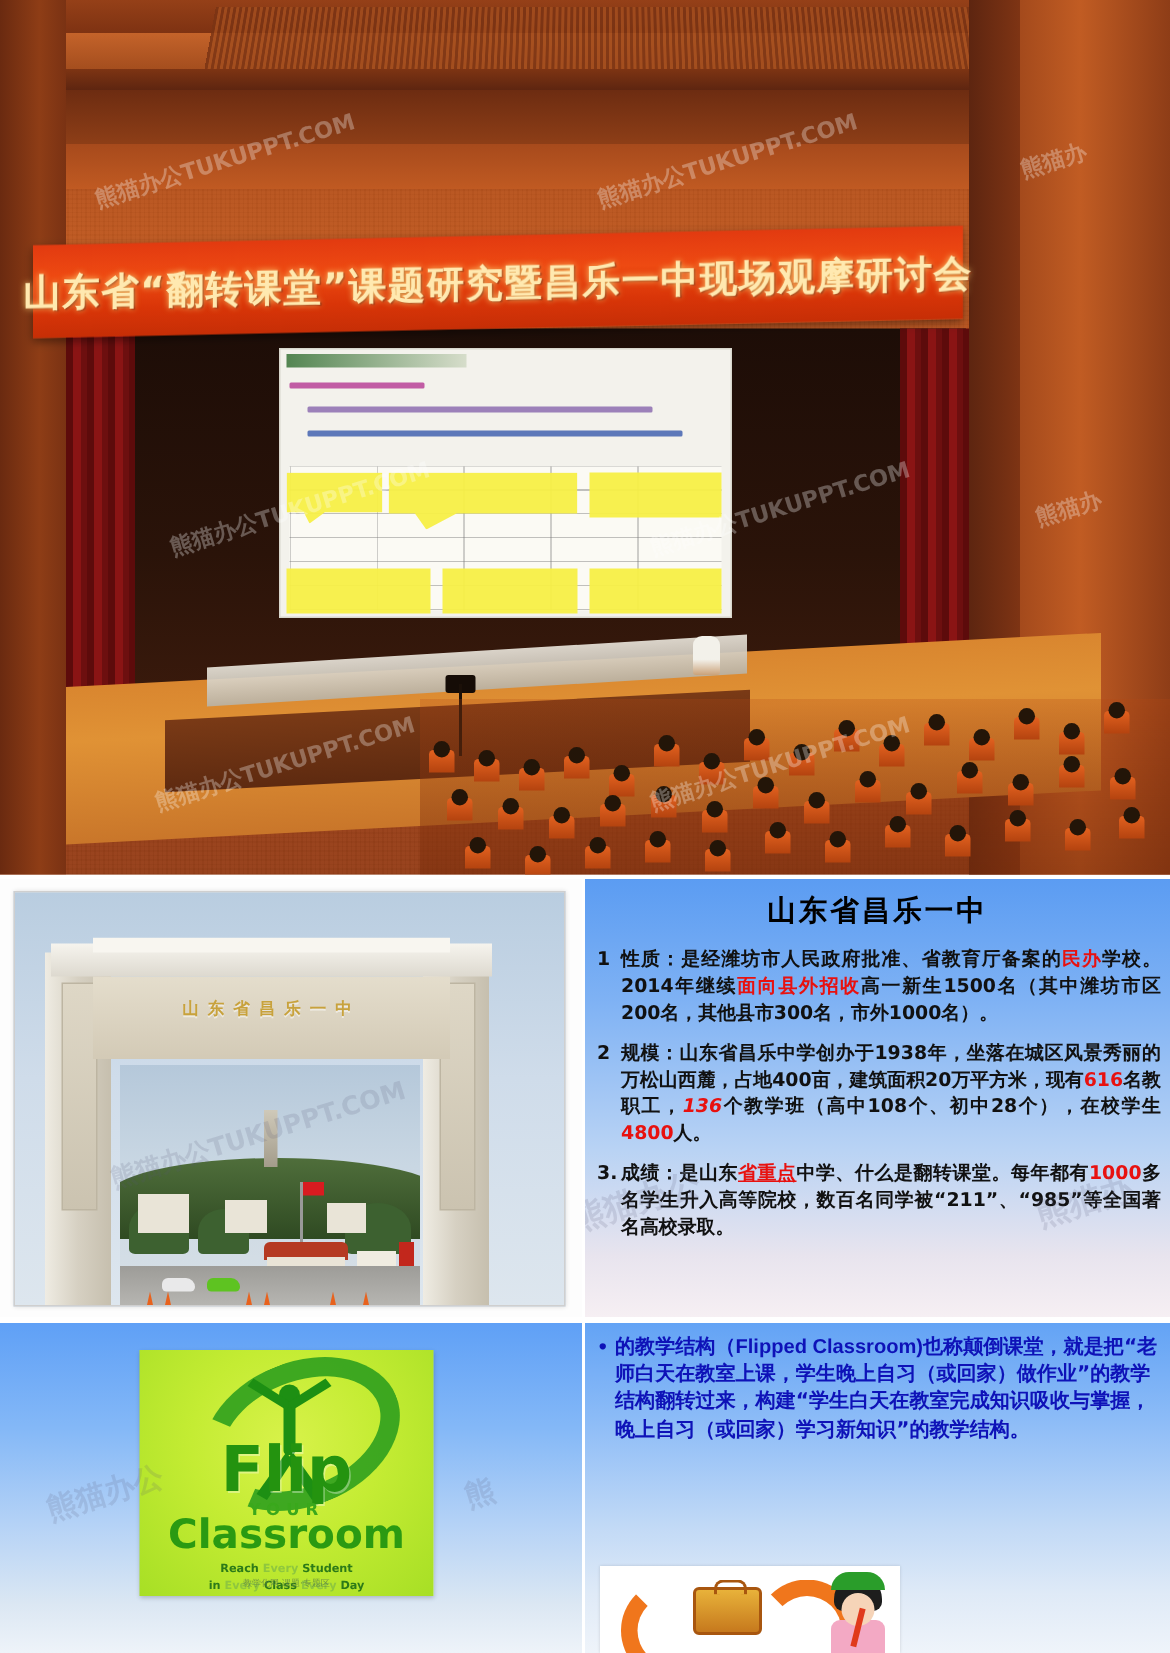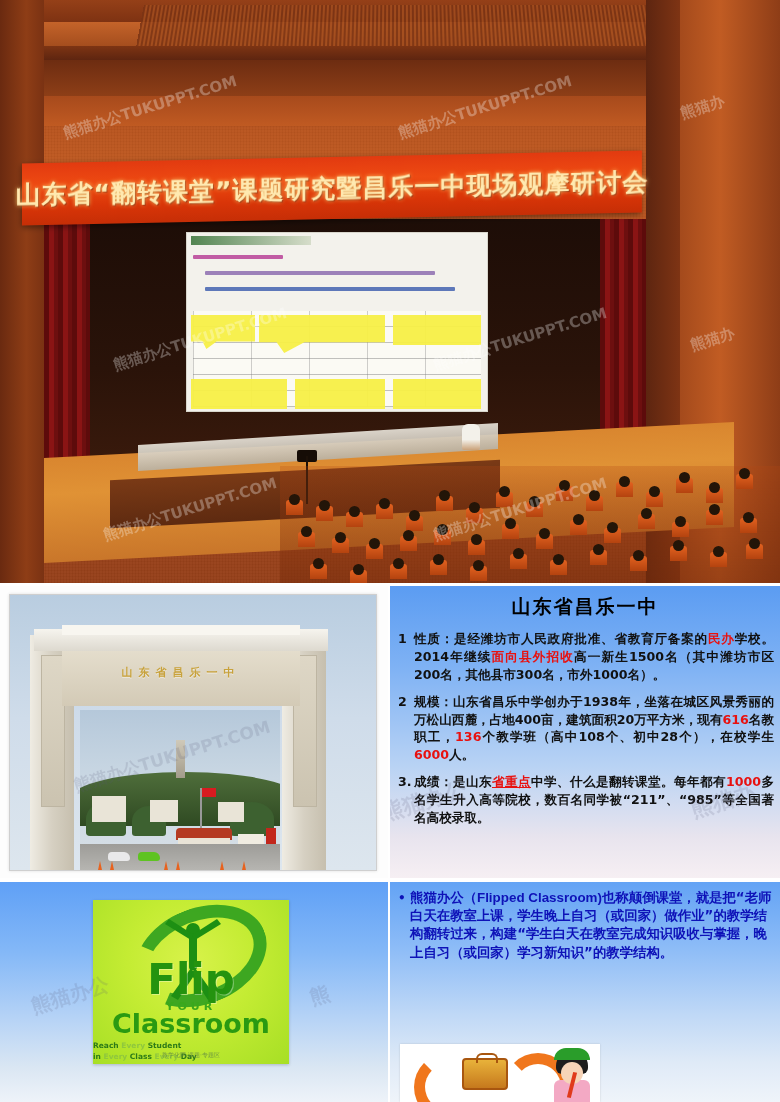--- a/index.html
+++ b/index.html
@@ -155,21 +155,21 @@
       border:13px solid #2fa01f;border-left-color:transparent;transform:rotate(-22deg);opacity:.9;}
   .flip-word{position:absolute;left:0;top:60px;width:100%;text-align:center;
       color:#24930f;font-size:42px;font-weight:bold;line-height:.95;
       font-family:"DejaVu Sans","Liberation Sans",sans-serif;
       text-shadow:1px 1px 0 rgba(255,255,255,.35);}
   .flip-your{position:absolute;left:0;top:100px;width:100%;text-align:center;
       color:#3aa81c;font-size:11px;font-weight:bold;letter-spacing:4px;}
   .flip-class{position:absolute;left:0;top:108px;width:100%;text-align:center;
       color:#2a9a12;font-size:27px;font-weight:bold;
       font-family:"DejaVu Sans","Liberation Sans",sans-serif;}
-  .flip-tag{position:absolute;left:0;top:140px;width:100%;text-align:left;
+  .flip-tag{position:absolute;left:0;top:140px;width:100%;text-align:center;
       color:#2c7a18;font-size:7.5px;font-weight:bold;line-height:1.5;}
   .flip-tag .gl{color:#8fc73e;}
   .flip-foot{position:absolute;left:0;bottom:4px;width:100%;text-align:center;
       color:rgba(90,130,70,.75);font-size:6px;}
   .flip-q{position:absolute;left:0;bottom:2px;width:100%;text-align:center;
       color:#1b1bd6;font-size:24px;font-weight:bold;letter-spacing:2px;
       font-family:"DejaVu Sans","Liberation Sans",sans-serif;}
 
   .p-fc{left:390px;top:882px;width:390px;height:220px;
       background:linear-gradient(180deg,#63a3f5 0%,#8dbcf7 30%,#bfd8f6 60%,#dfeaf7 82%,#eff4fa 100%);}
@@ -403,21 +403,21 @@
 
   <div class="panel p-info">
     <div class="info-title">山东省昌乐一中</div>
     <ul class="info-list" id="info-list">
         <li class="info-item">
           <span class="info-num">1</span>
           <span class="info-body"><span>性质：是经潍坊市人民政府批准、省教育厅备案的</span><span class="hl" style="color: rgb(232, 17, 15);">民办</span><span>学校。2014年继续</span><span class="hl" style="color: rgb(232, 17, 15);">面向县外招收</span><span>高一新生1500名（其中潍坊市区200名，其他县市300名，市外1000名）。</span></span>
         </li>
         <li class="info-item">
           <span class="info-num">2</span>
-          <span class="info-body"><span>规模：山东省昌乐中学创办于1938年，坐落在城区风景秀丽的万松山西麓，占地400亩，建筑面积20万平方米，现有</span><span class="hl" style="color: rgb(232, 17, 15);">616</span><span>名教职工，</span><span class="hl" style="color: rgb(232, 17, 15);">136</span><span>个教学班（高中108个、初中28个），在校学生</span><span class="hl" style="color: rgb(232, 17, 15);">6000</span><span>人。</span></span>
+          <span class="info-body"><span>规模：山东省昌乐中学创办于1938年，坐落在城区风景秀丽的万松山西麓，占地400亩，建筑面积20万平方米，现有</span><span class="hl" style="color: rgb(232, 17, 15);">616</span><span>名教职工，</span><span class="hl" style="color: rgb(232, 17, 15); font-style: italic;">136</span><span>个教学班（高中108个、初中28个），在校学生</span><span class="hl" style="color: rgb(232, 17, 15);">4800</span><span>人。</span></span>
         </li>
         <li class="info-item">
           <span class="info-num">3.</span>
           <span class="info-body"><span>成绩：是山东</span><span class="hl" style="color: rgb(232, 17, 15); text-decoration: underline;">省重点</span><span>中学、什么是翻转课堂。每年都有</span><span class="hl" style="color: rgb(232, 17, 15);">1000</span><span>多名学生升入高等院校，数百名同学被“211”、“985”等全国著名高校录取。</span></span>
         </li>
       </ul>
     <div class="wm wm-dark" style="left:-10px;top:200px;font-size:22px;">熊猫办公</div>
     <div class="wm wm-dark" style="left:300px;top:200px;font-size:22px;">熊猫办</div>
   </div>
 
@@ -443,21 +443,21 @@
       </div>
       <div class="flip-foot">教学化网·课题·专题区</div>
     </div>
     <div class="wm wm-dark" style="left:30px;top:100px;font-size:20px;">熊猫办公</div>
     <div class="wm wm-dark" style="left:310px;top:100px;font-size:20px;">熊</div>
   </div>
 
   <div class="panel p-fc">
     <div class="fc-body">
       <span class="fc-bullet">•</span>
-      <span class="fc-text"><span>熊猫办公（</span><span class="fc-en">Flipped Classroom)</span><span>也称颠倒课堂，就是把“老师白天在教室上课，学生晚上自习（或回家）做作业”的教学结构翻转过来，构建“学生白天在教室完成知识吸收与掌握，晚上自习（或回家）学习新知识”的教学结构。</span></span>
+      <span class="fc-text"><span>的教学结构（</span><span class="fc-en">Flipped Classroom)</span><span>也称颠倒课堂，就是把“老师白天在教室上课，学生晚上自习（或回家）做作业”的教学结构翻转过来，构建“学生白天在教室完成知识吸收与掌握，晚上自习（或回家）学习新知识”的教学结构。</span></span>
     </div>
     <div class="fc-pics">
       <div class="fc-pic1">
         <div class="arc a1"></div>
         <div class="arc a2"></div>
         <div class="bag"></div>
         <div class="kid">
           <div class="kid-body"></div>
           <div class="kid-hair"></div>
           <div class="kid-hat"></div>

